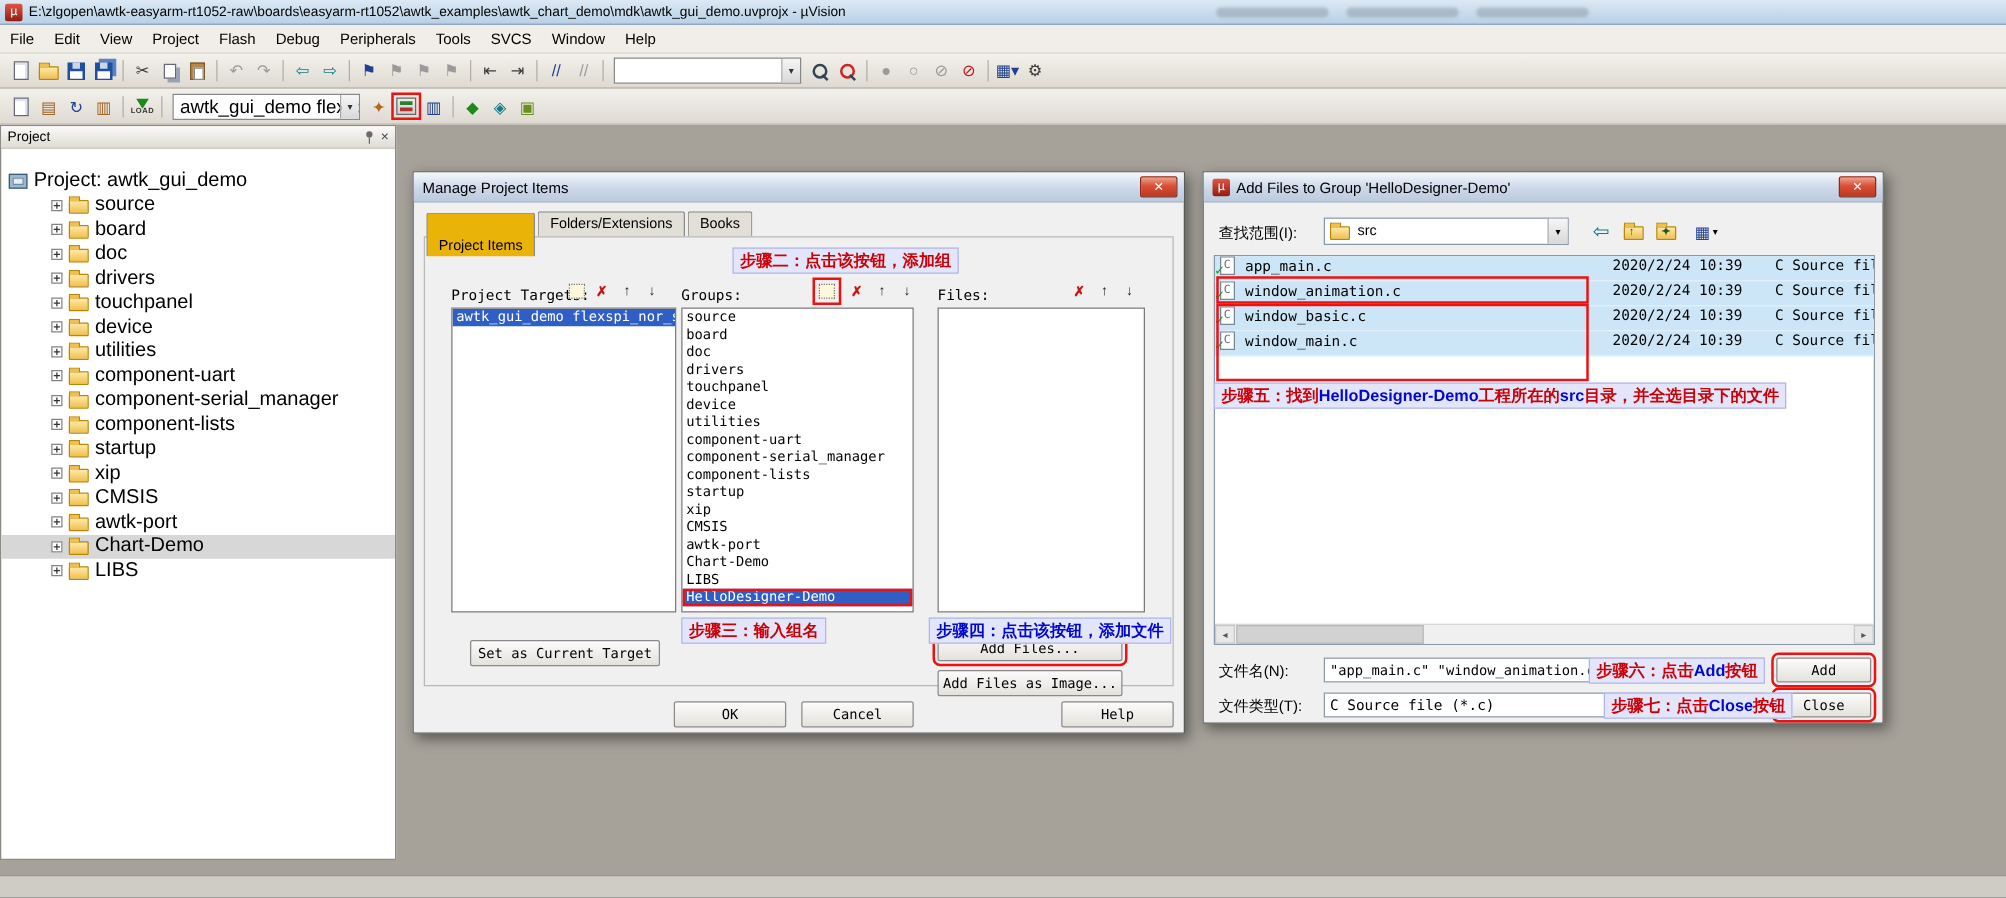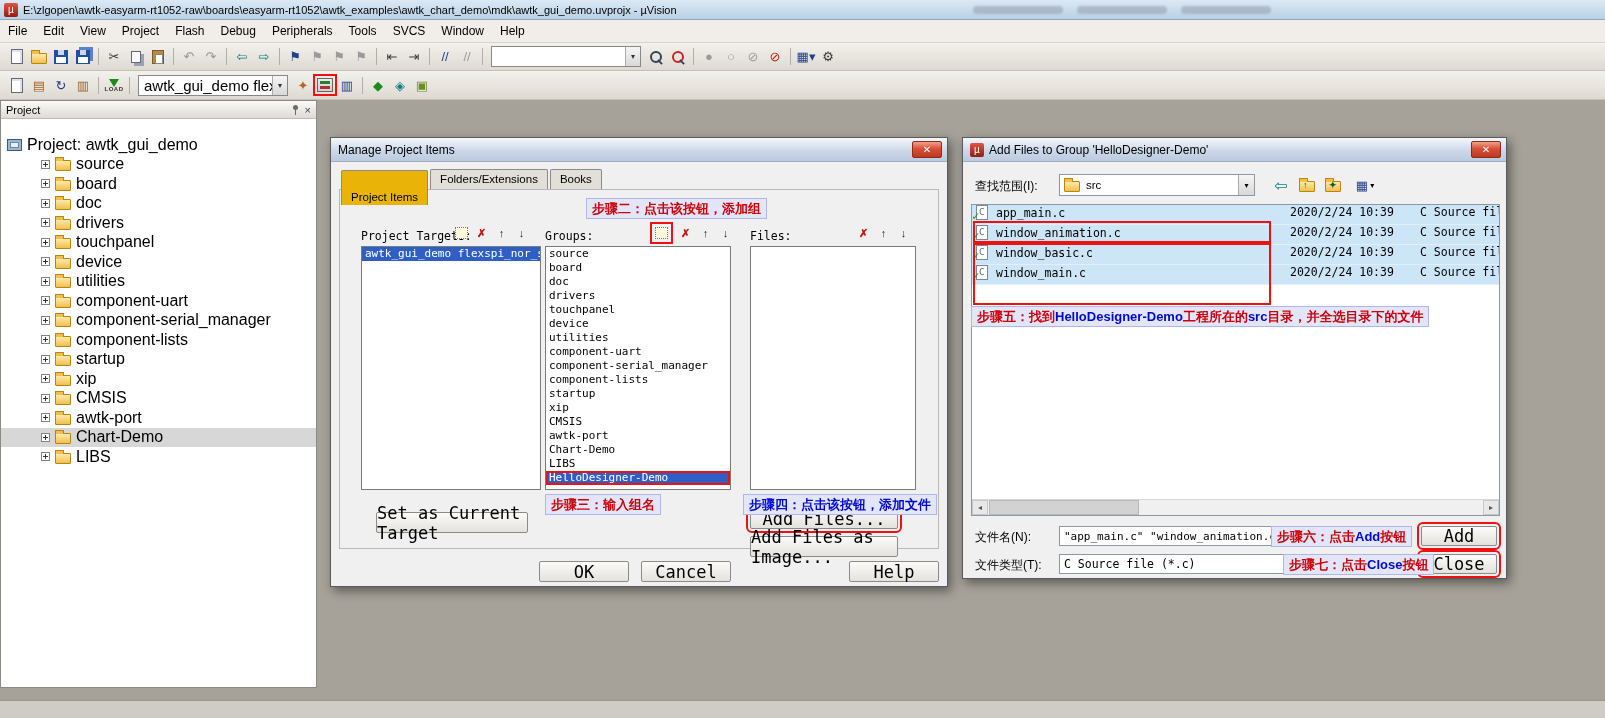--- a/index.html
+++ b/index.html
@@ -135,21 +135,21 @@
   .li{height:14px;padding-left:3px;white-space:nowrap;overflow:hidden}
   .li.sel{background:#2f5fc4;color:#fff}
   .li.redbox{outline:2px solid #ee1111;outline-offset:-2px}
   .mi{position:absolute;width:17px;height:16px;display:flex;align-items:center;justify-content:center;font-size:11px}
   .mi-new::before{content:"";width:11px;height:10px;border:1px dotted #777;background:#fdf7dd;display:block}
   .mi-x::before{content:"✗";color:#cc1111;font-weight:bold}
   .mi-up::before{content:"↑";font-weight:bold;color:#222}
   .mi-down::before{content:"↓";font-weight:bold;color:#222}
   .mi.rb{outline:2px solid #ee1111;outline-offset:1px}
   .btn{position:absolute;background:linear-gradient(#fbfbfb,#e4e2dc);border:1px solid #8a8a8a;
-    border-radius:2px;font-size:17px;display:flex;align-items:center;justify-content:center;
+    border-radius:2px;font-size:11px;display:flex;align-items:center;justify-content:center;
     font-family:"DejaVu Sans Mono","Liberation Mono",monospace}
   .btn.rb{outline:2px solid #ee1111;outline-offset:2px}
 
   
   .arow-label{position:absolute;font-size:12px}
   .acombo{position:absolute;height:22px;background:#fff;border:1px solid #8a98a8;display:flex;
     align-items:center;font-size:11.5px;padding:0 18px 0 4px}
   .acombo .arr{position:absolute;right:0;top:0;bottom:0;width:16px;background:linear-gradient(#f6f6f6,#d8d8d8);
     border-left:1px solid #aaa;display:flex;align-items:center;justify-content:center;font-size:8px}
   .acombo .arr::before{content:"▾"}

